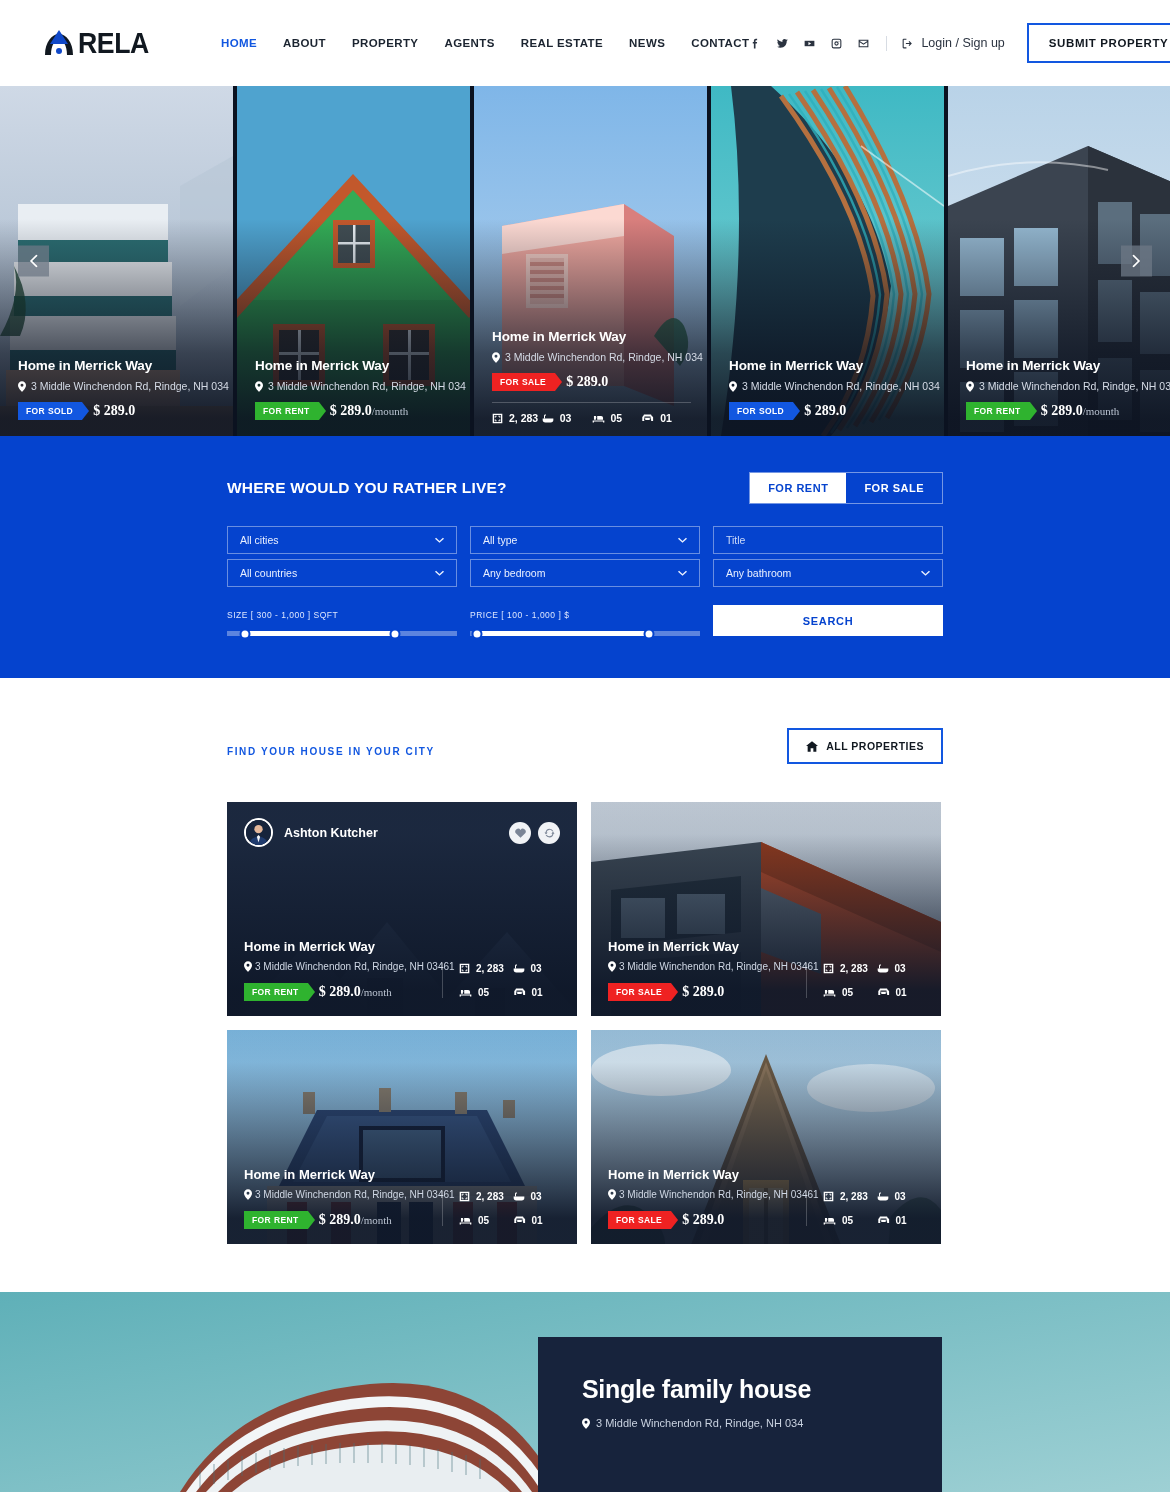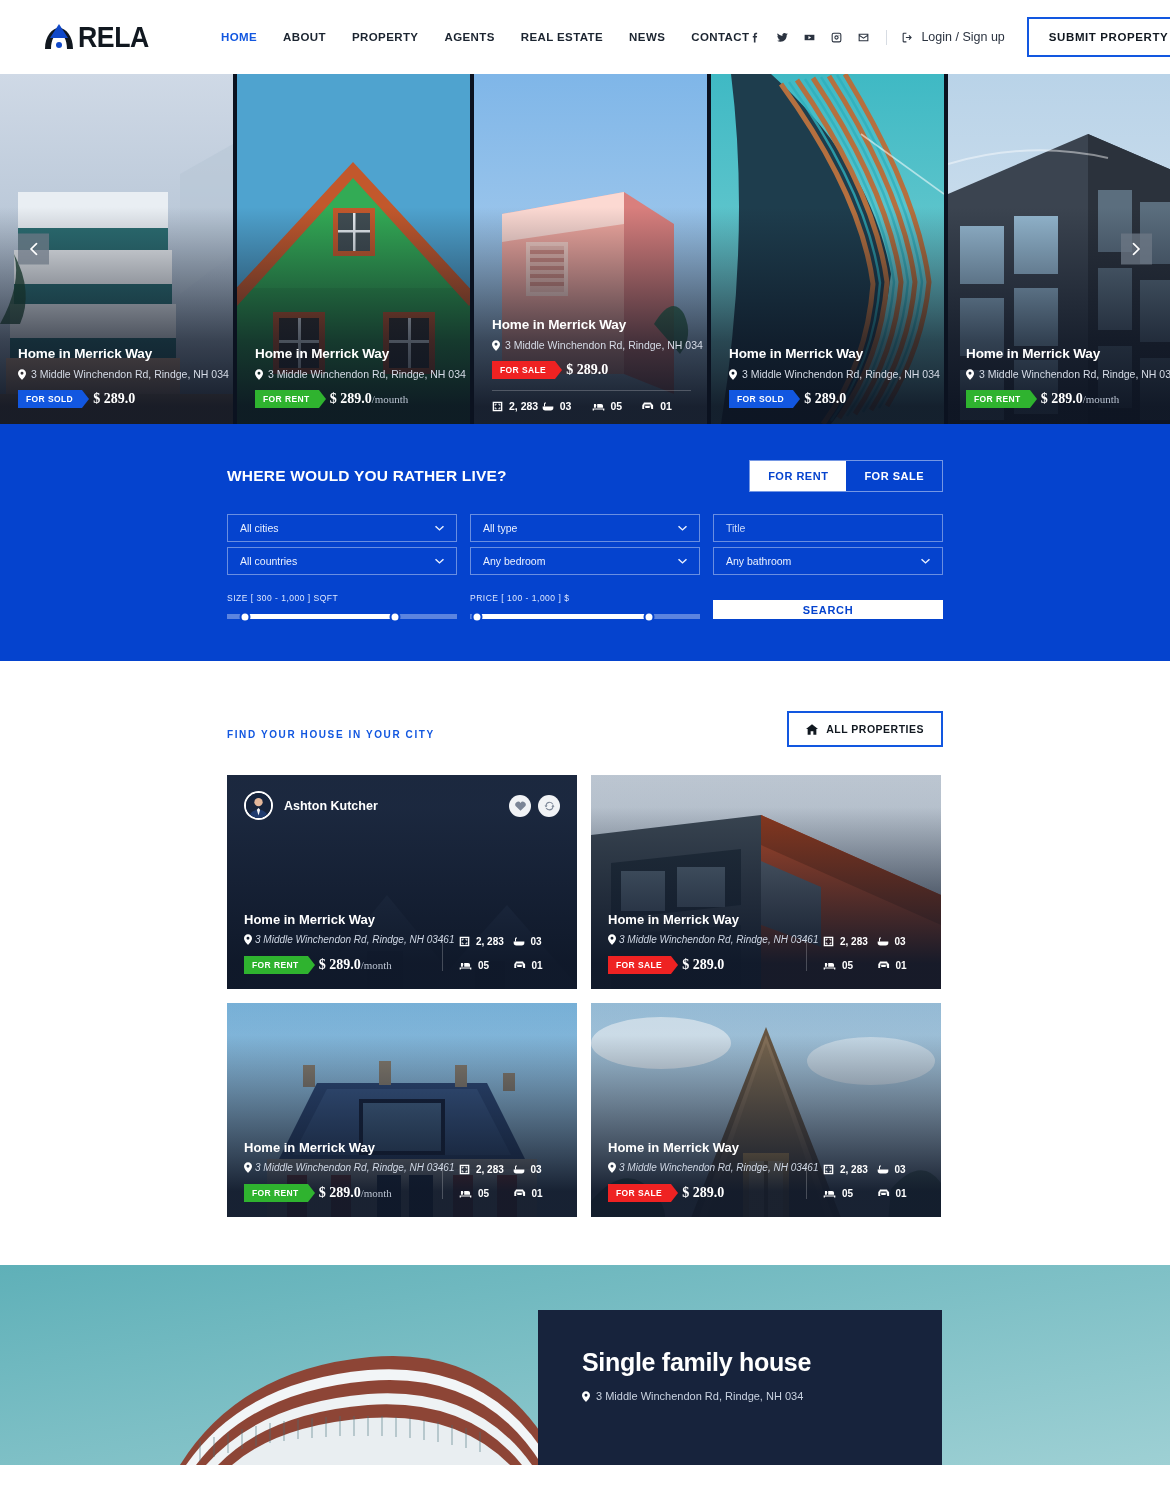--- a/index.html
+++ b/index.html
@@ -7,21 +7,21 @@
     width: 1170px;
     height: 1500px;
     overflow: hidden;
     font-family: "Liberation Sans", sans-serif;
     background: #ffffff;
     color: #1b2430;
   }
 
   
   .header {
-    height: 74px;
+    height: 86px;
     display: flex;
     align-items: center;
     padding: 0 42px;
     background: #ffffff;
     position: relative;
     z-index: 20;
   }
   .logo {
     display: flex;
     align-items: center;
@@ -173,36 +173,36 @@
   .rg-label { font-size: 8.5px; letter-spacing: 0.5px; color: #dfe8ff; margin-bottom: 11px; text-transform: uppercase; }
   .track { position: relative; height: 5px; background: rgba(255,255,255,.35); }
   .track .fill { position: absolute; top: 0; bottom: 0; background: #ffffff; }
   .knob {
     position: absolute; top: 50%; transform: translate(-50%,-50%);
     width: 11px; height: 11px; border-radius: 50%; background: #fff;
     border: 2px solid #0543ce; cursor: pointer;
   }
   .searchbtn {
     background: #fff; color: #0543ce; font-size: 11px; font-weight: 700;
-    letter-spacing: 0.7px; height: 19px; display: flex; align-items: center;
+    letter-spacing: 0.7px; height: 31px; display: flex; align-items: center;
     justify-content: center; cursor: pointer;
   }
   .other {
     margin-top: 26px; display: flex; align-items: center; gap: 11px; cursor: pointer;
   }
   .other-box {
     width: 15px; height: 15px; background: #0b3aa8; display: flex;
     align-items: center; justify-content: center;
   }
   .other-box svg { width: 8px; height: 5px; fill: #ffffff; }
   .other-txt { font-size: 14px; font-weight: 700; color: #fff; }
 
   
   .popsec { padding: 50px 0 0; background: #fff; }
-  .pophead { display: flex; align-items: flex-end; margin-bottom: 28px; }
+  .pophead { display: flex; align-items: flex-end; margin-bottom: 38px; }
   .eyebrow {
     font-size: 10px; font-weight: 700; letter-spacing: 1.6px; color: #1257e0;
     text-transform: uppercase; margin-bottom: 7px;
   }
   .poptitle { font-size: 25px; font-weight: 700; letter-spacing: -0.2px; color: #111820; text-transform: uppercase; }
   .allprops {
     margin-left: auto; border: 2px solid #1257e0; background: #fff;
     display: flex; align-items: center; gap: 8px; padding: 10px 17px;
     font-size: 10.5px; font-weight: 700; letter-spacing: 0.5px; color: #111820; cursor: pointer;
   }
@@ -228,21 +228,21 @@
   .ibtn {
     width: 22px; height: 22px; border-radius: 50%; background: #f1f3f6;
     display: flex; align-items: center; justify-content: center; cursor: pointer;
   }
   .ibtn svg { width: 11px; height: 10px; fill: #7b8596; }
 
   .card-body { position: absolute; left: 17px; right: 15px; bottom: 15px; z-index: 3; }
   .cb-flex { display: flex; align-items: flex-end; }
   .cb-left { flex: 1 1 auto; min-width: 0; }
   .cb-title { font-size: 13px; font-weight: 700; color: #fff; margin-bottom: 7px; }
-  .cb-addr { font-size: 10px; color: #cfd7e4; display: flex; align-items: center; gap: 3px; margin-bottom: 11px; white-space: nowrap; font-style: italic; }
+  .cb-addr { font-size: 10px; color: #cfd7e4; display: flex; align-items: center; gap: 3px; margin-bottom: 11px; white-space: nowrap; }
   .cb-price { display: flex; align-items: center; gap: 11px; }
   .cb-right {
     flex: 0 0 120px; padding-left: 16px; border-left: 1px solid rgba(255,255,255,.22);
     display: grid; grid-template-columns: 1fr 1fr; gap: 13px 4px;
     margin-bottom: 3px;
   }
   .cb-right .spec { font-size: 10px; }
 
   
   .feature { position: relative; height: 200px; margin-top: 48px; overflow: hidden; background: #5aa5ad; }

